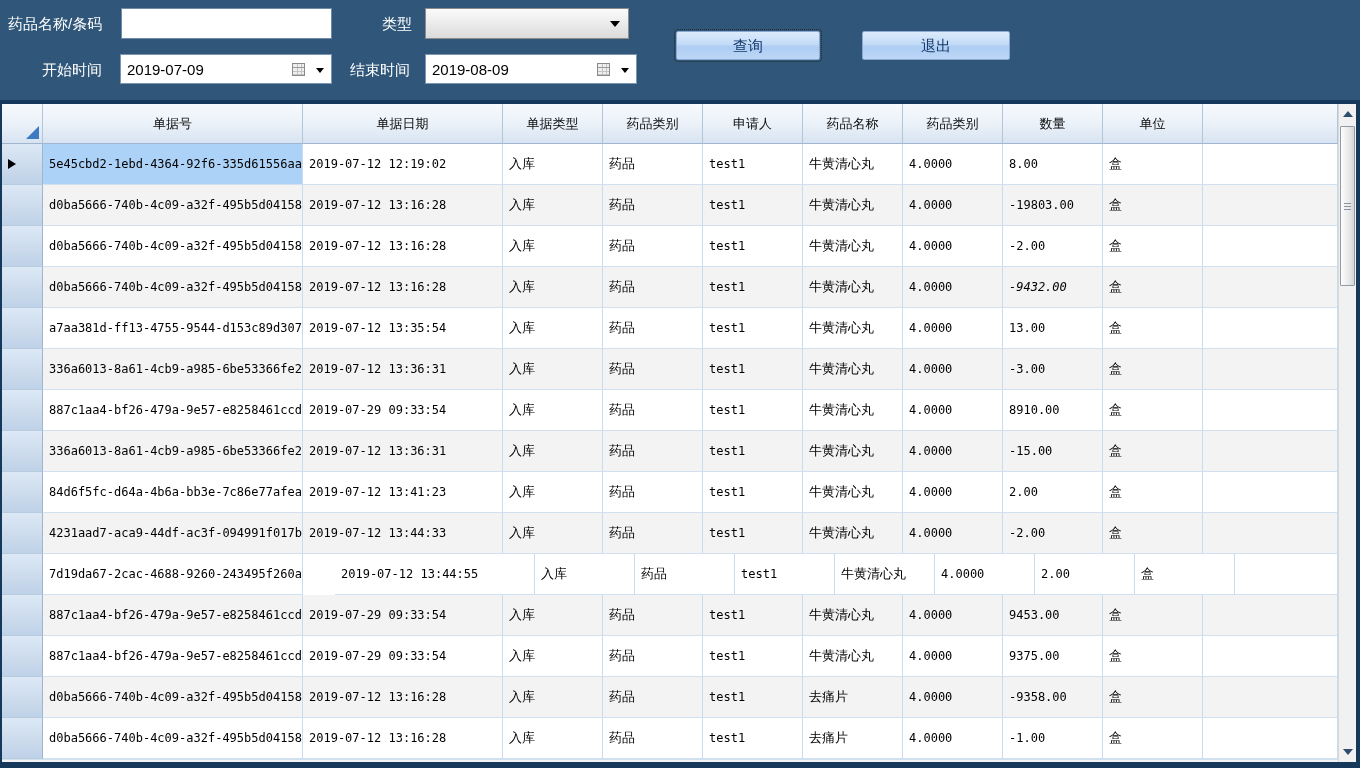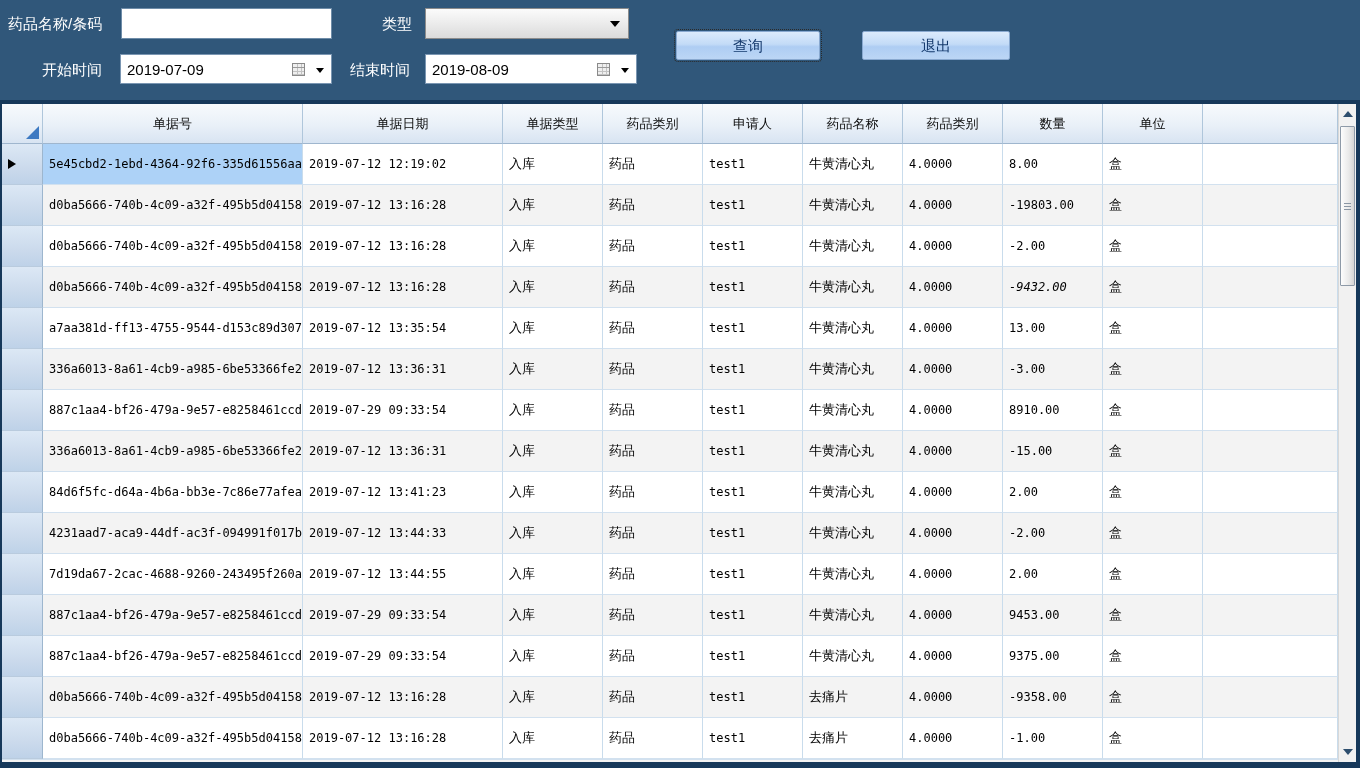--- a/index.html
+++ b/index.html
@@ -292,21 +292,21 @@
           <div class="cell" style="width: 100px;">test1</div>
           <div class="cell cn" style="width: 100px;">牛黄清心丸</div>
           <div class="cell" style="width: 100px;">4.0000</div>
           <div class="cell" style="width: 100px;">-2.00</div>
           <div class="cell cn" style="width: 100px;">盒</div>
           <div class="cell fill"></div>
         </div>
         <div class="grow even">
           <div class="rh"></div>
           <div class="cell" style="width: 260px;">7d19da67-2cac-4688-9260-243495f260a7</div>
-          <div class="cell" style="width: 200px;">2019-07-12 13:44:55</div>
+          <div class="cell" style="width: 200px; margin-left: 32px;">2019-07-12 13:44:55</div>
           <div class="cell cn" style="width: 100px;">入库</div>
           <div class="cell cn" style="width: 100px;">药品</div>
           <div class="cell" style="width: 100px;">test1</div>
           <div class="cell cn" style="width: 100px;">牛黄清心丸</div>
           <div class="cell" style="width: 100px;">4.0000</div>
           <div class="cell" style="width: 100px;">2.00</div>
           <div class="cell cn" style="width: 100px;">盒</div>
           <div class="cell fill"></div>
         </div>
         <div class="grow odd">

